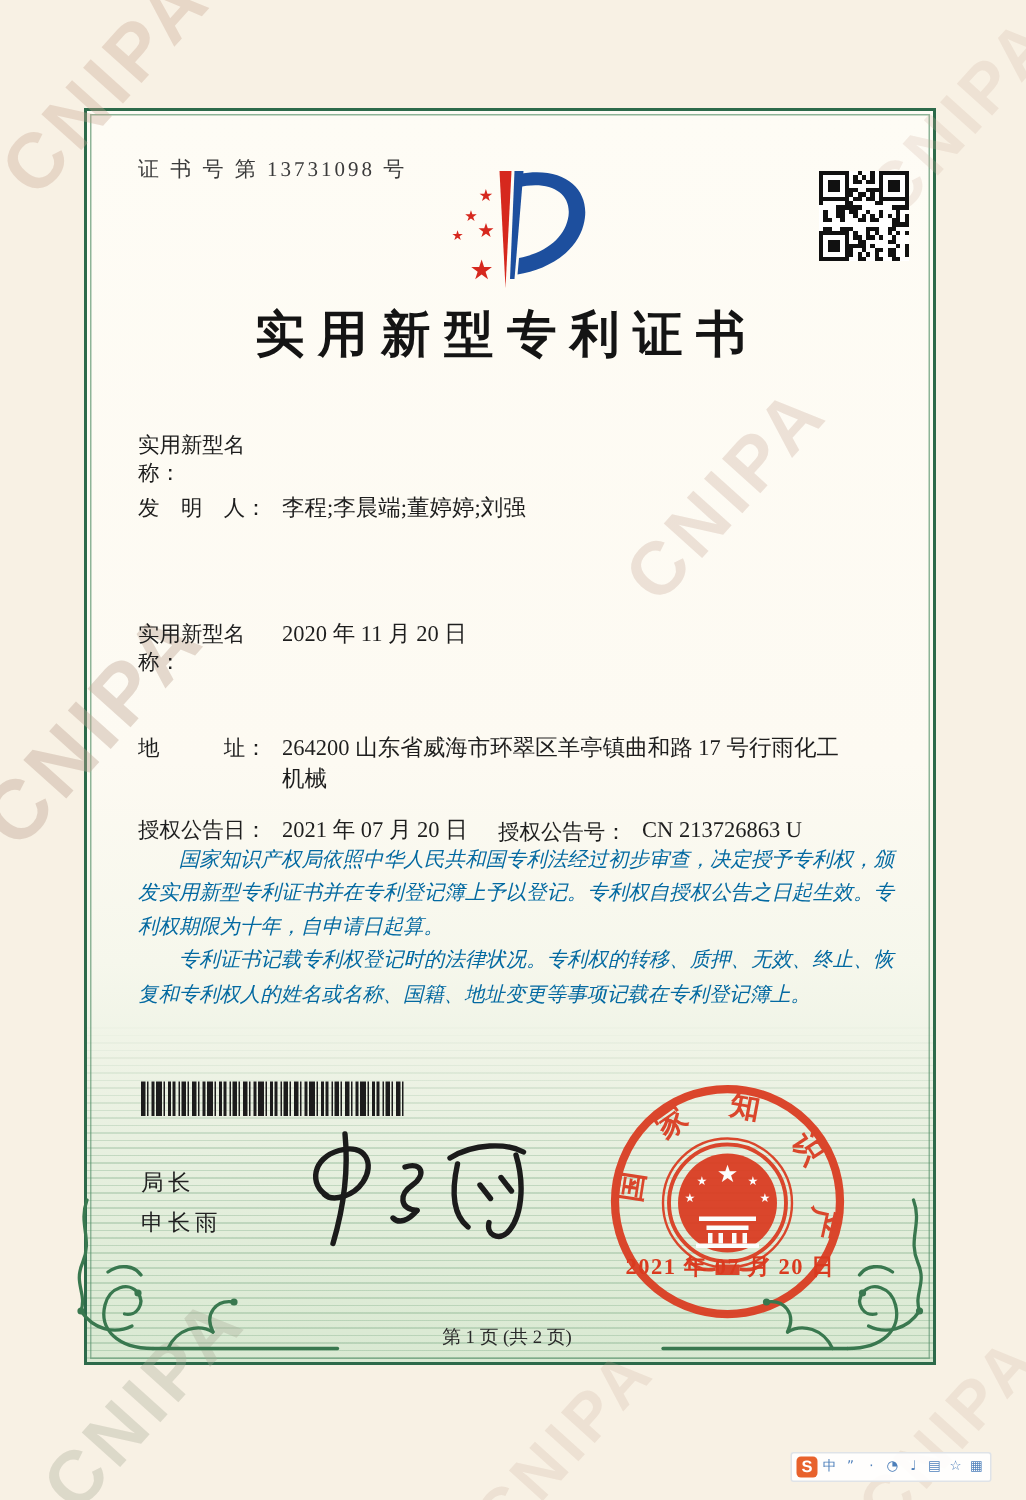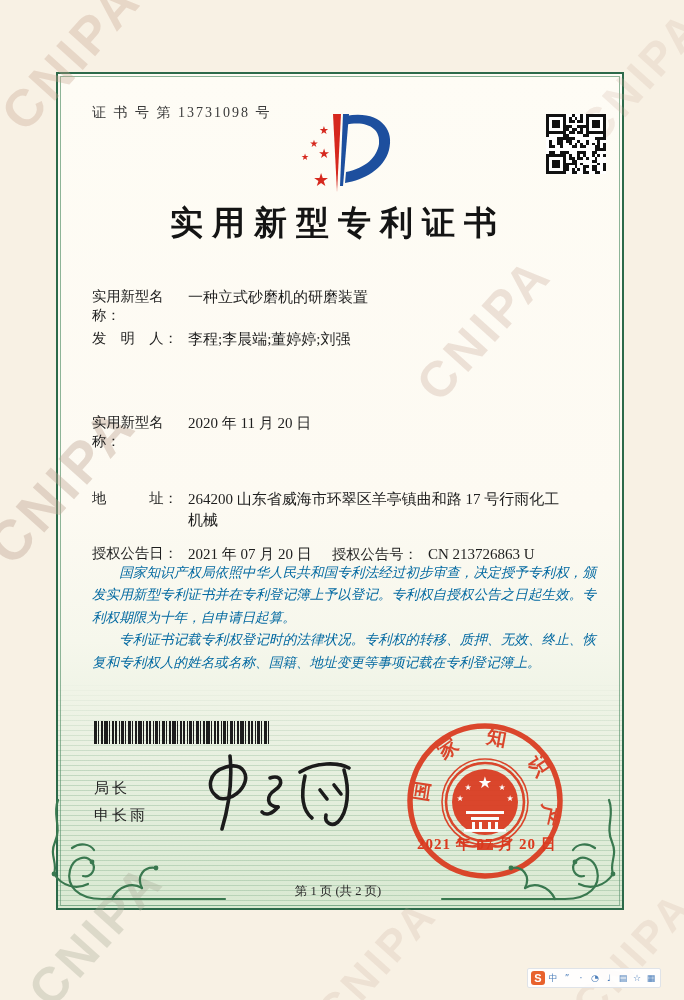--- a/index.html
+++ b/index.html
@@ -305,21 +305,20 @@
         <rect x="39" y="60" width="3" height="3"></rect>
         <rect x="42" y="60" width="3" height="3"></rect>
         <rect x="51" y="60" width="3" height="3"></rect>
         <rect x="54" y="60" width="3" height="3"></rect>
       </svg></span>
 
   <div class="ct title">实用新型专利证书</div>
 
   <div class="ct frow" style="top:287px">
     <span class="flabel">实用新型名称：</span>
-    <span class="fvalue">一种立式砂磨机的研磨装置</span>
   </div>
   <div class="ct frow" style="top:329px">
     <span class="flabel">发　明　人：</span>
     <span class="fvalue">李程;李晨端;董婷婷;刘强</span>
   </div>
   <div class="ct frow" style="top:413px">
     <span class="flabel">实用新型名称：</span>
     <span class="fvalue">2020 年 11 月 20 日</span>
   </div>
   <div class="ct frow" style="top:489px">

